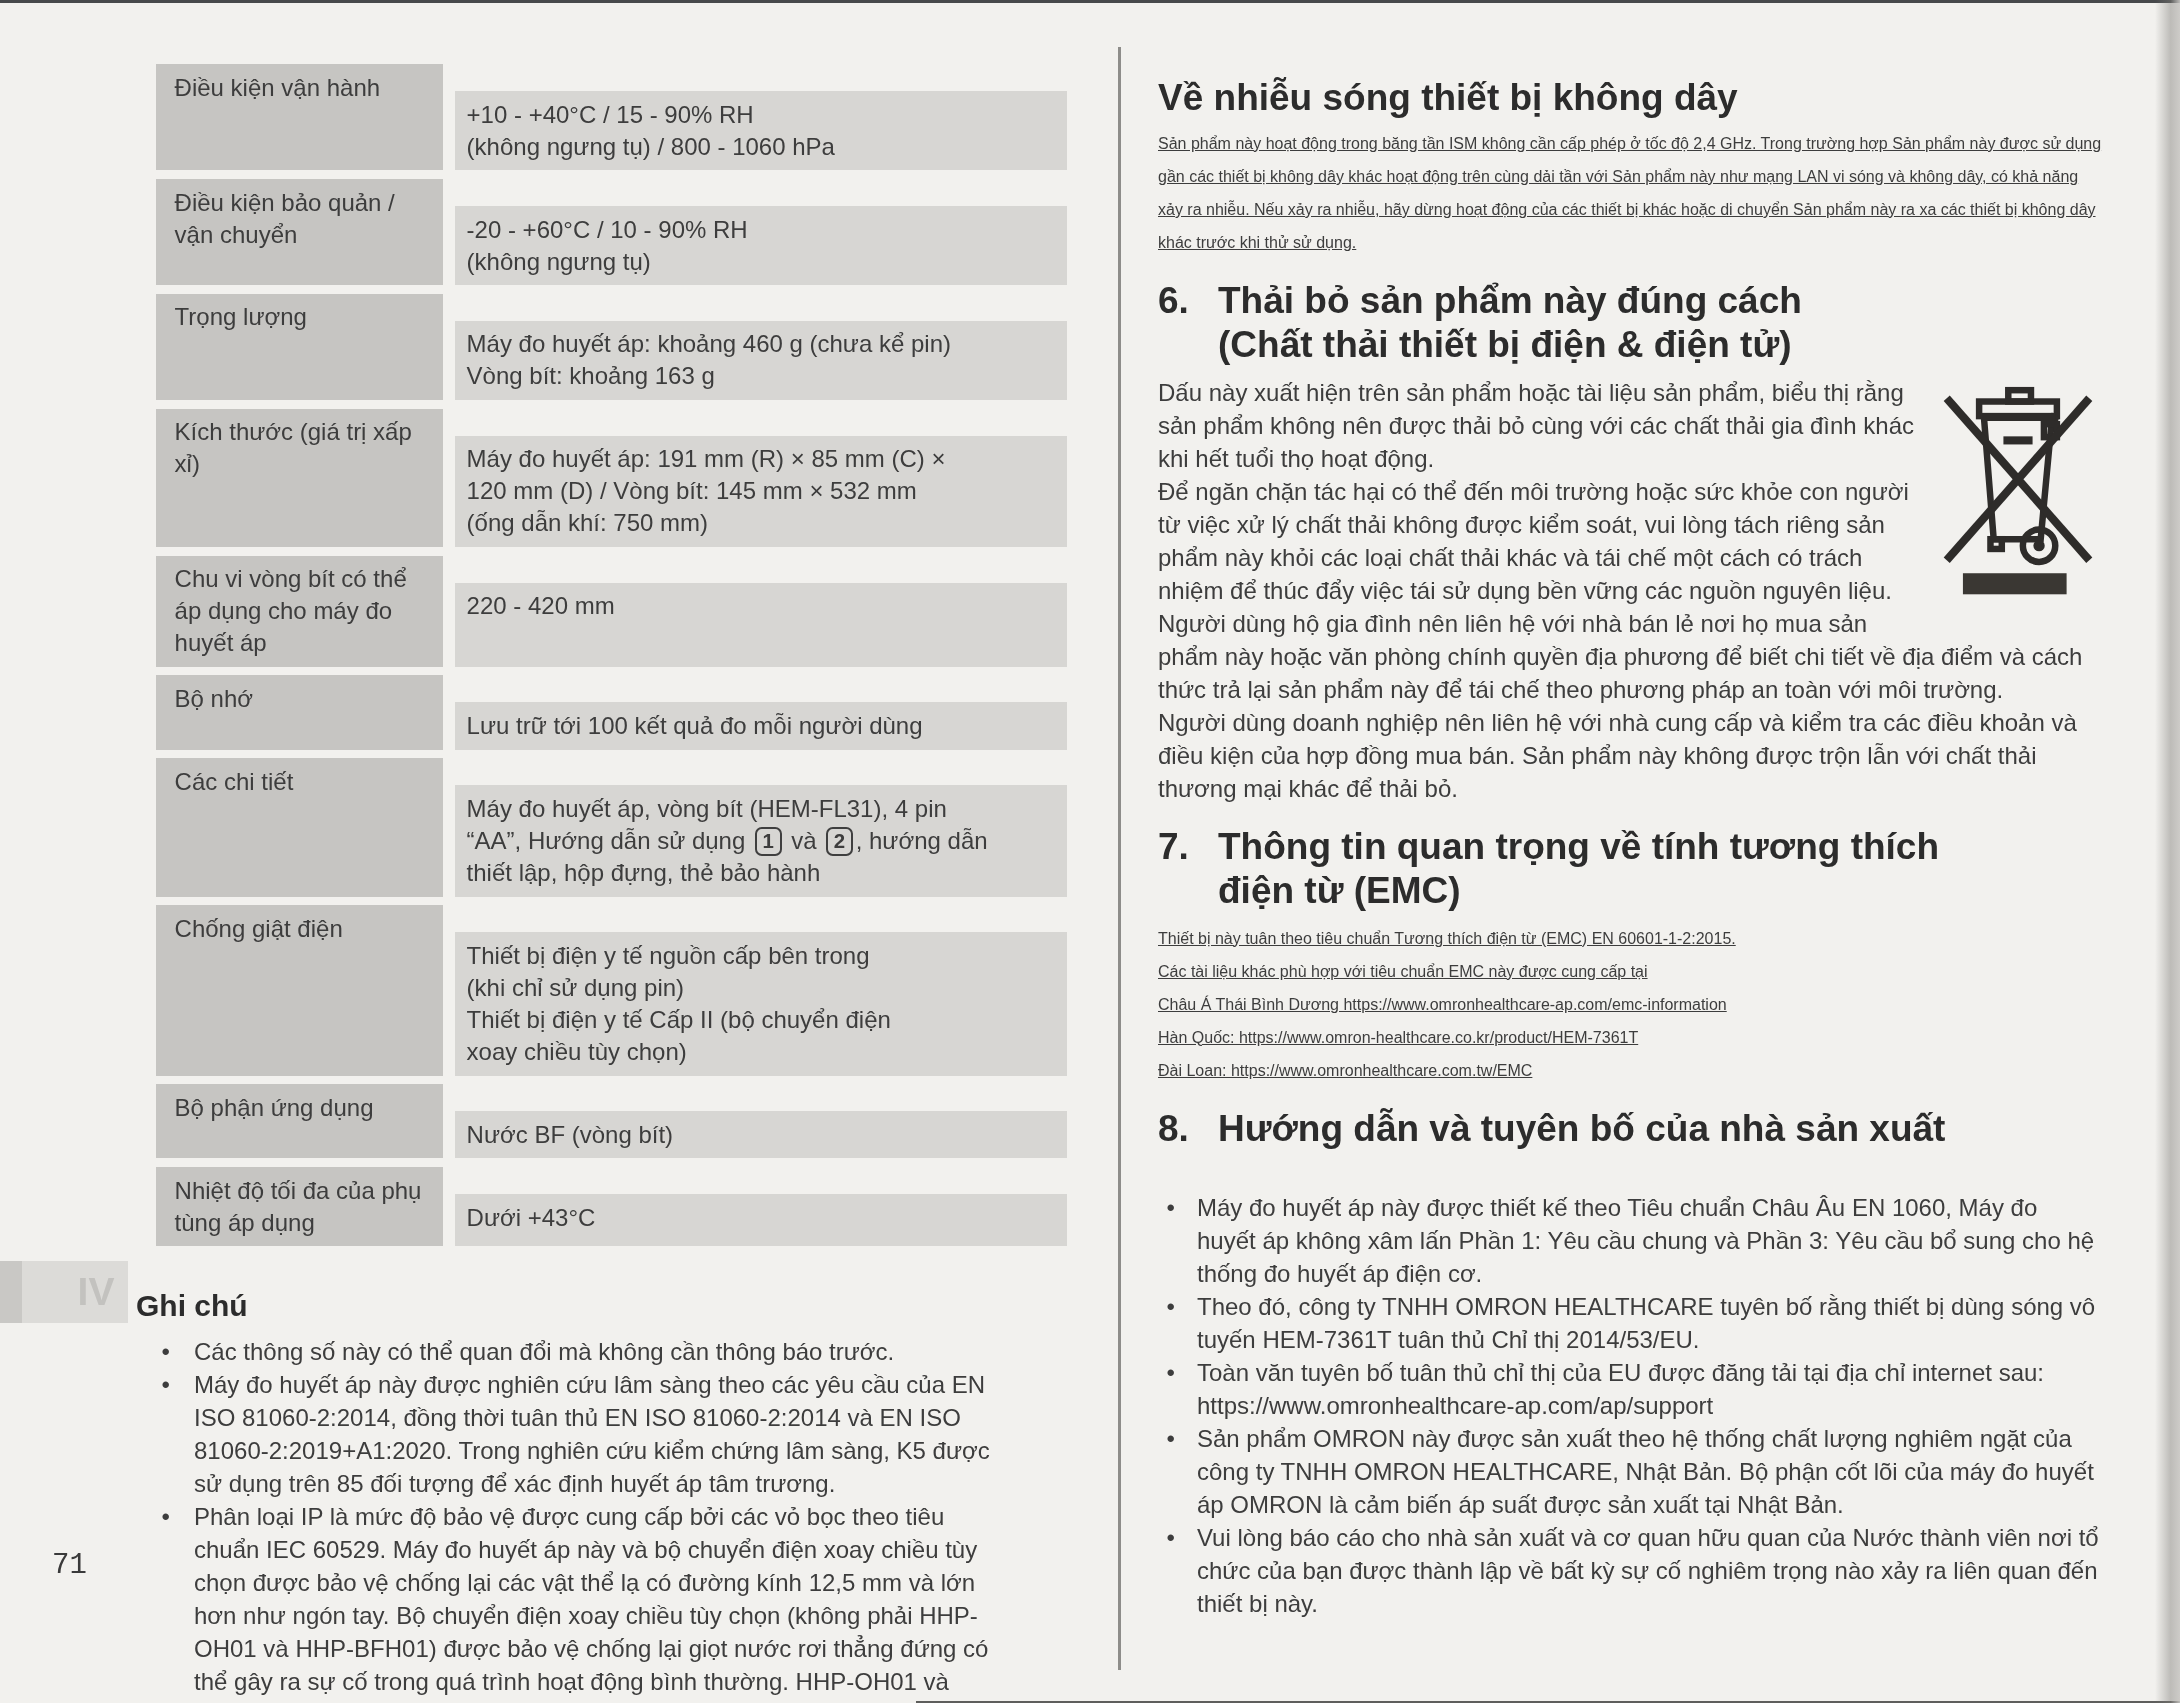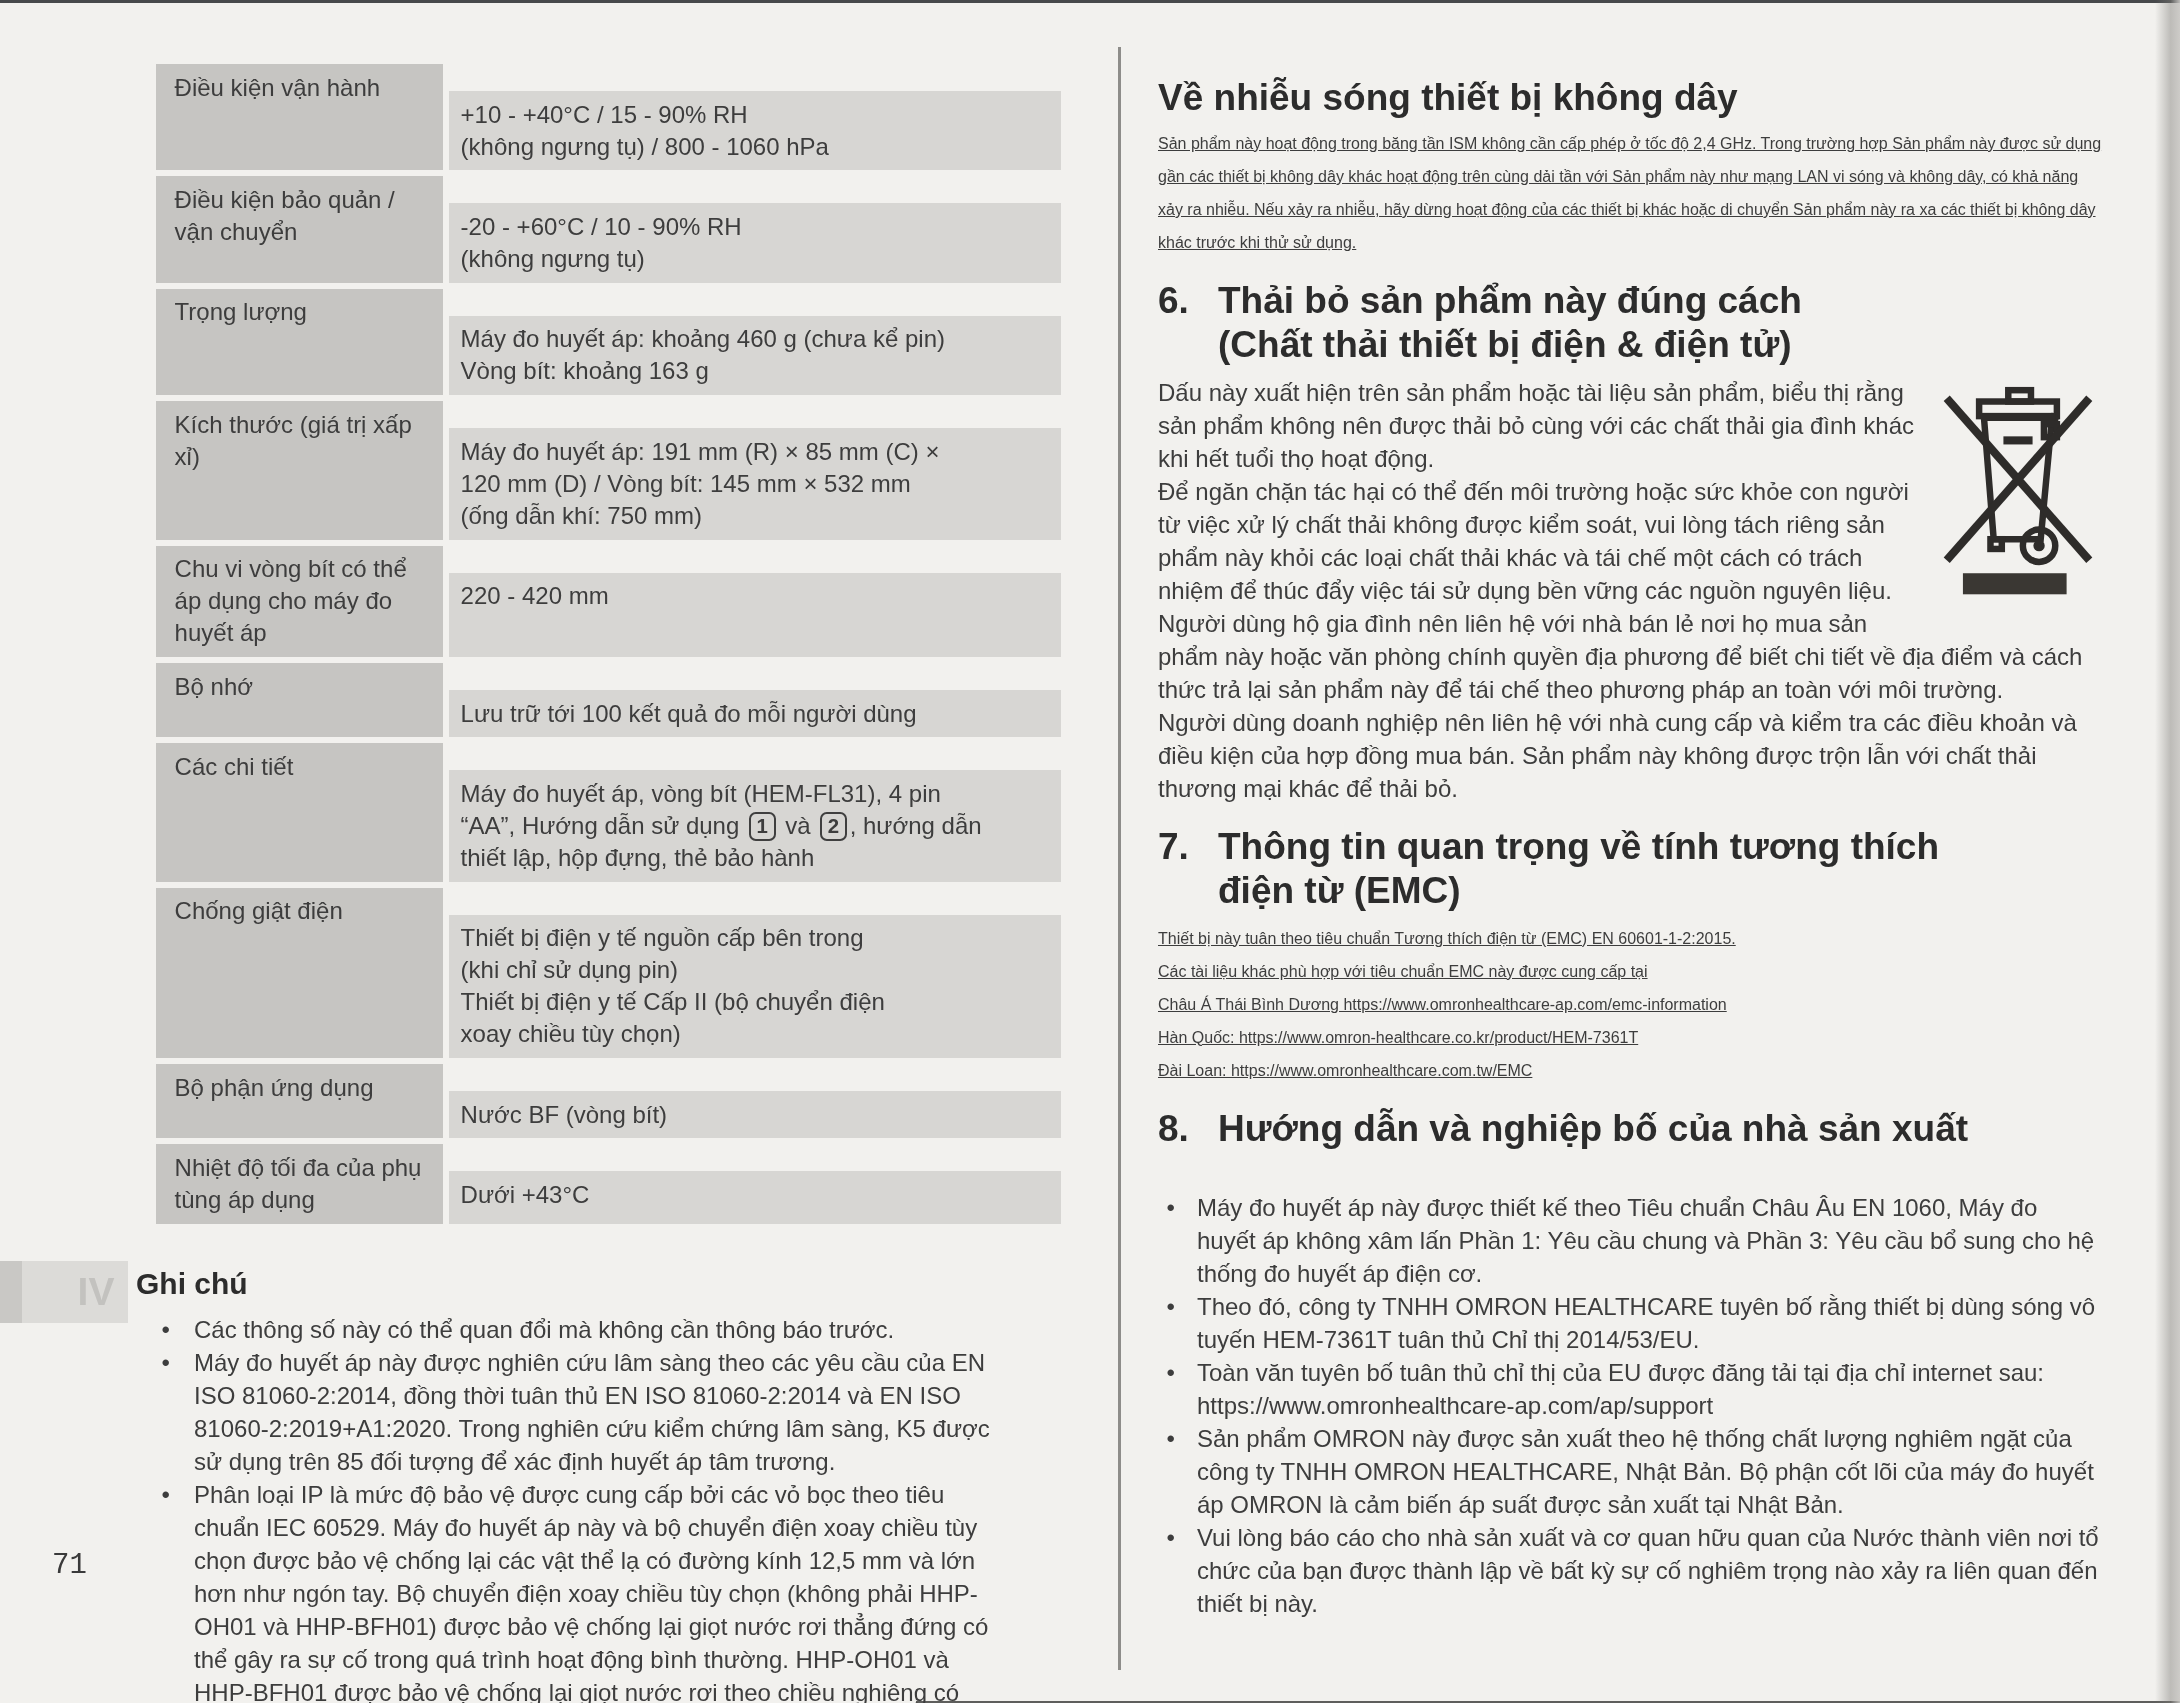--- a/index.html
+++ b/index.html
@@ -23,21 +23,21 @@
   .top-edge{position:absolute;top:0;left:0;right:0;height:2.6px;background:#47494b;}
   .bottom-edge{position:absolute;bottom:0;left:42%;right:0;height:2.6px;background:#5e5e5c;}
   .right-shadow{position:absolute;top:0;right:0;bottom:0;width:25.6px;
     background:linear-gradient(to right,rgba(150,148,144,0),rgba(125,123,119,0.45) 60%,rgba(205,203,200,0.95));}
   .side-tab{position:absolute;left:0;top:1261px;width:128px;height:62px;background:#dcdbd8;padding-left:40px;}
   .side-tab::before{content:"";position:absolute;left:0;top:0;bottom:0;width:22px;background:#c9c8c5;}
   .side-tab .tab-label{position:absolute;right:13.6px;top:0;line-height:62px;font-size:39px;font-weight:700;color:#c3c2bf;}
 
   
   .left-col{position:absolute;left:136px;top:64px;width:952px;}
-  .spec-table{display:grid;grid-template-columns:287px 612px;column-gap:12px;row-gap:8.5px;margin-left:19.6px;gap:6px;}
+  .spec-table{display:grid;grid-template-columns:287px 612px;column-gap:12px;row-gap:8.5px;margin-left:19.6px;}
   .cell{font-size:24px;line-height:32px;padding:7.7px 13.6px;}
   .cell.lbl{background:var(--label-cell);padding-left:19px;}
   .cell.val{background:var(--value-cell);padding-left:12px;white-space:pre-line;margin-top:27px;}
   .boxed-num{display:inline-block;border:2.6px solid #3f3f3f;border-radius:6.8px;padding:0 6px;
     font-size:20.4px;line-height:25px;font-weight:700;margin:0 2.6px;vertical-align:0.9px;}
 
   .notes{margin-top:43px;}
   .notes-heading{font-size:30px;font-weight:700;color:var(--heading);margin-bottom:12px;}
   .notes ul{list-style:none;width:859px;}
   .notes li{position:relative;padding-left:58px;font-size:24px;line-height:33px;}
@@ -171,21 +171,21 @@
 điện từ (EMC)</span>
     </div>
     <div class="para">Thiết bị này tuân theo tiêu chuẩn Tương thích điện từ (EMC) EN 60601-1-2:2015.
 Các tài liệu khác phù hợp với tiêu chuẩn EMC này được cung cấp tại
 Châu Á Thái Bình Dương https://www.omronhealthcare-ap.com/emc-information
 Hàn Quốc: https://www.omron-healthcare.co.kr/product/HEM-7361T
 Đài Loan: https://www.omronhealthcare.com.tw/EMC</div>
 
     <div class="sec-head">
       <span class="sec-num">8.</span>
-      <span class="sec-title">Hướng dẫn và nghiệp bố của nhà sản xuất</span>
+      <span class="sec-title">Hướng dẫn và tuyên bố của nhà sản xuất</span>
     </div>
     <ul class="bullets">
       <li><span>Máy đo huyết áp này được thiết kế theo Tiêu chuẩn Châu Âu EN 1060, Máy đo huyết áp không xâm lấn Phần 1: Yêu cầu chung và Phần 3: Yêu cầu bổ sung cho hệ thống đo huyết áp điện cơ.</span></li>
       <li><span>Theo đó, công ty TNHH OMRON HEALTHCARE tuyên bố rằng thiết bị dùng sóng vô tuyến HEM-7361T tuân thủ Chỉ thị 2014/53/EU.</span></li>
       <li><span>Toàn văn tuyên bố tuân thủ chỉ thị của EU được đăng tải tại địa chỉ internet sau: https://www.omronhealthcare-ap.com/ap/support</span></li>
       <li><span>Sản phẩm OMRON này được sản xuất theo hệ thống chất lượng nghiêm ngặt của công ty TNHH OMRON HEALTHCARE, Nhật Bản. Bộ phận cốt lõi của máy đo huyết áp OMRON là cảm biến áp suất được sản xuất tại Nhật Bản.</span></li>
       <li><span>Vui lòng báo cáo cho nhà sản xuất và cơ quan hữu quan của Nước thành viên nơi tổ chức của bạn được thành lập về bất kỳ sự cố nghiêm trọng nào xảy ra liên quan đến thiết bị này.</span></li>
     </ul>
 
   </div>

